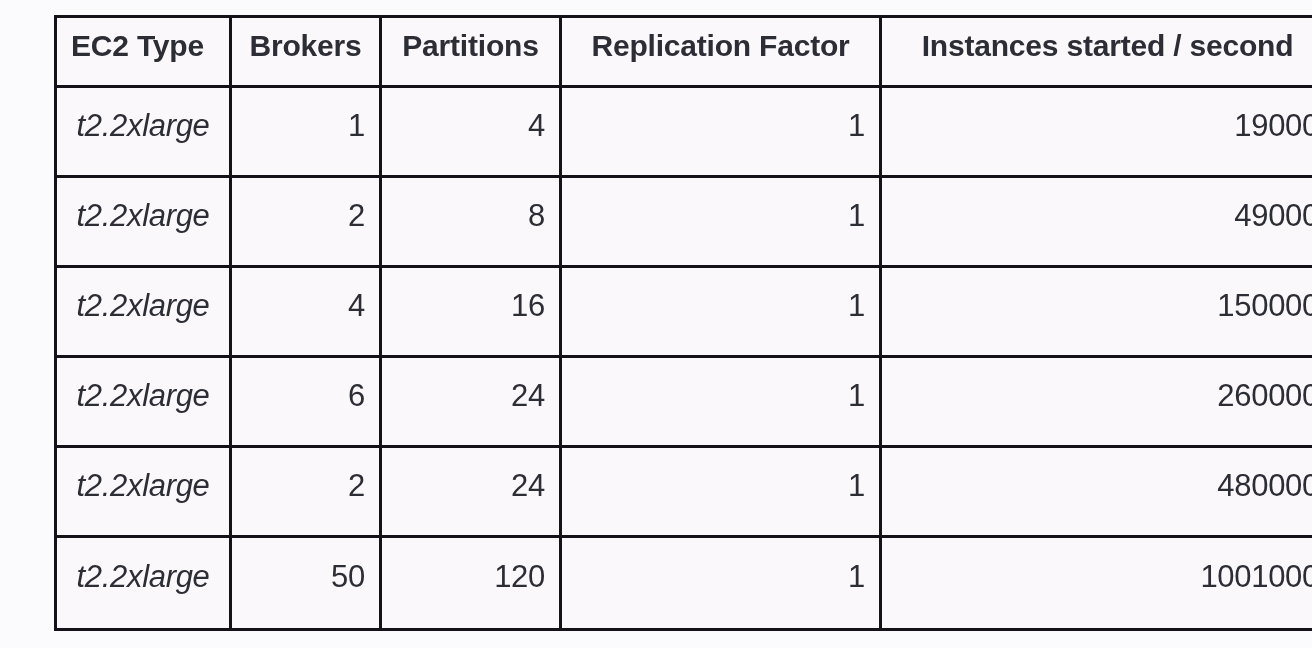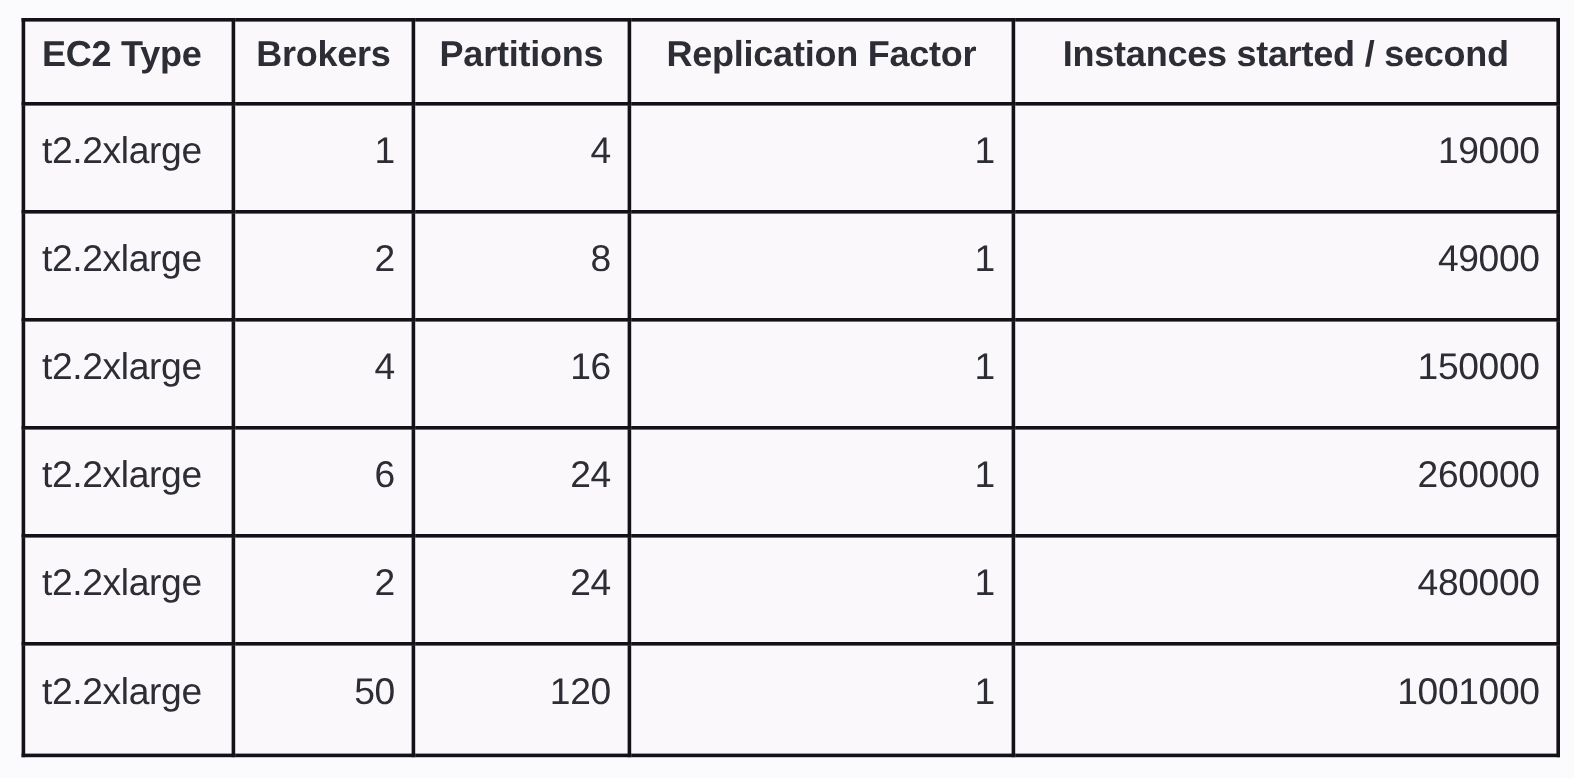--- a/index.html
+++ b/index.html
@@ -1,16 +1,16 @@
 <!DOCTYPE html>
 <html><head>
 <meta charset="utf-8">
 <title>Kafka Benchmark Table</title>
 <style>
-  * { box-sizing: border-box; }
+  * { box-sizing: border-box; padding-left: 36px; }
 
   html, body {
     margin: 0;
     padding: 0;
   }
 
   body {
     width: 1312px;
     height: 648px;
     background: #fbfafc;
@@ -70,21 +70,21 @@
   
   tbody td {
     height: 90px;
     font-size: 31px;
     font-weight: normal;
     letter-spacing: -0.3px;
   }
 
   tbody tr:last-child td { height: 93px; }
 
-  td.cell-ec2  { text-align: left;  padding-left: 15px; }
+  td.cell-ec2  { text-align: center;  padding-left: 15px; font-style: italic; }
   td.cell-num  { text-align: right; padding-right: 17px; }
 
   
   col.w-ec2   { width: 175px; }
   col.w-brok  { width: 150px; }
   col.w-part  { width: 180px; }
   col.w-repl  { width: 320px; }
   col.w-inst  { width: 454px; }
 </style>
 </head>

